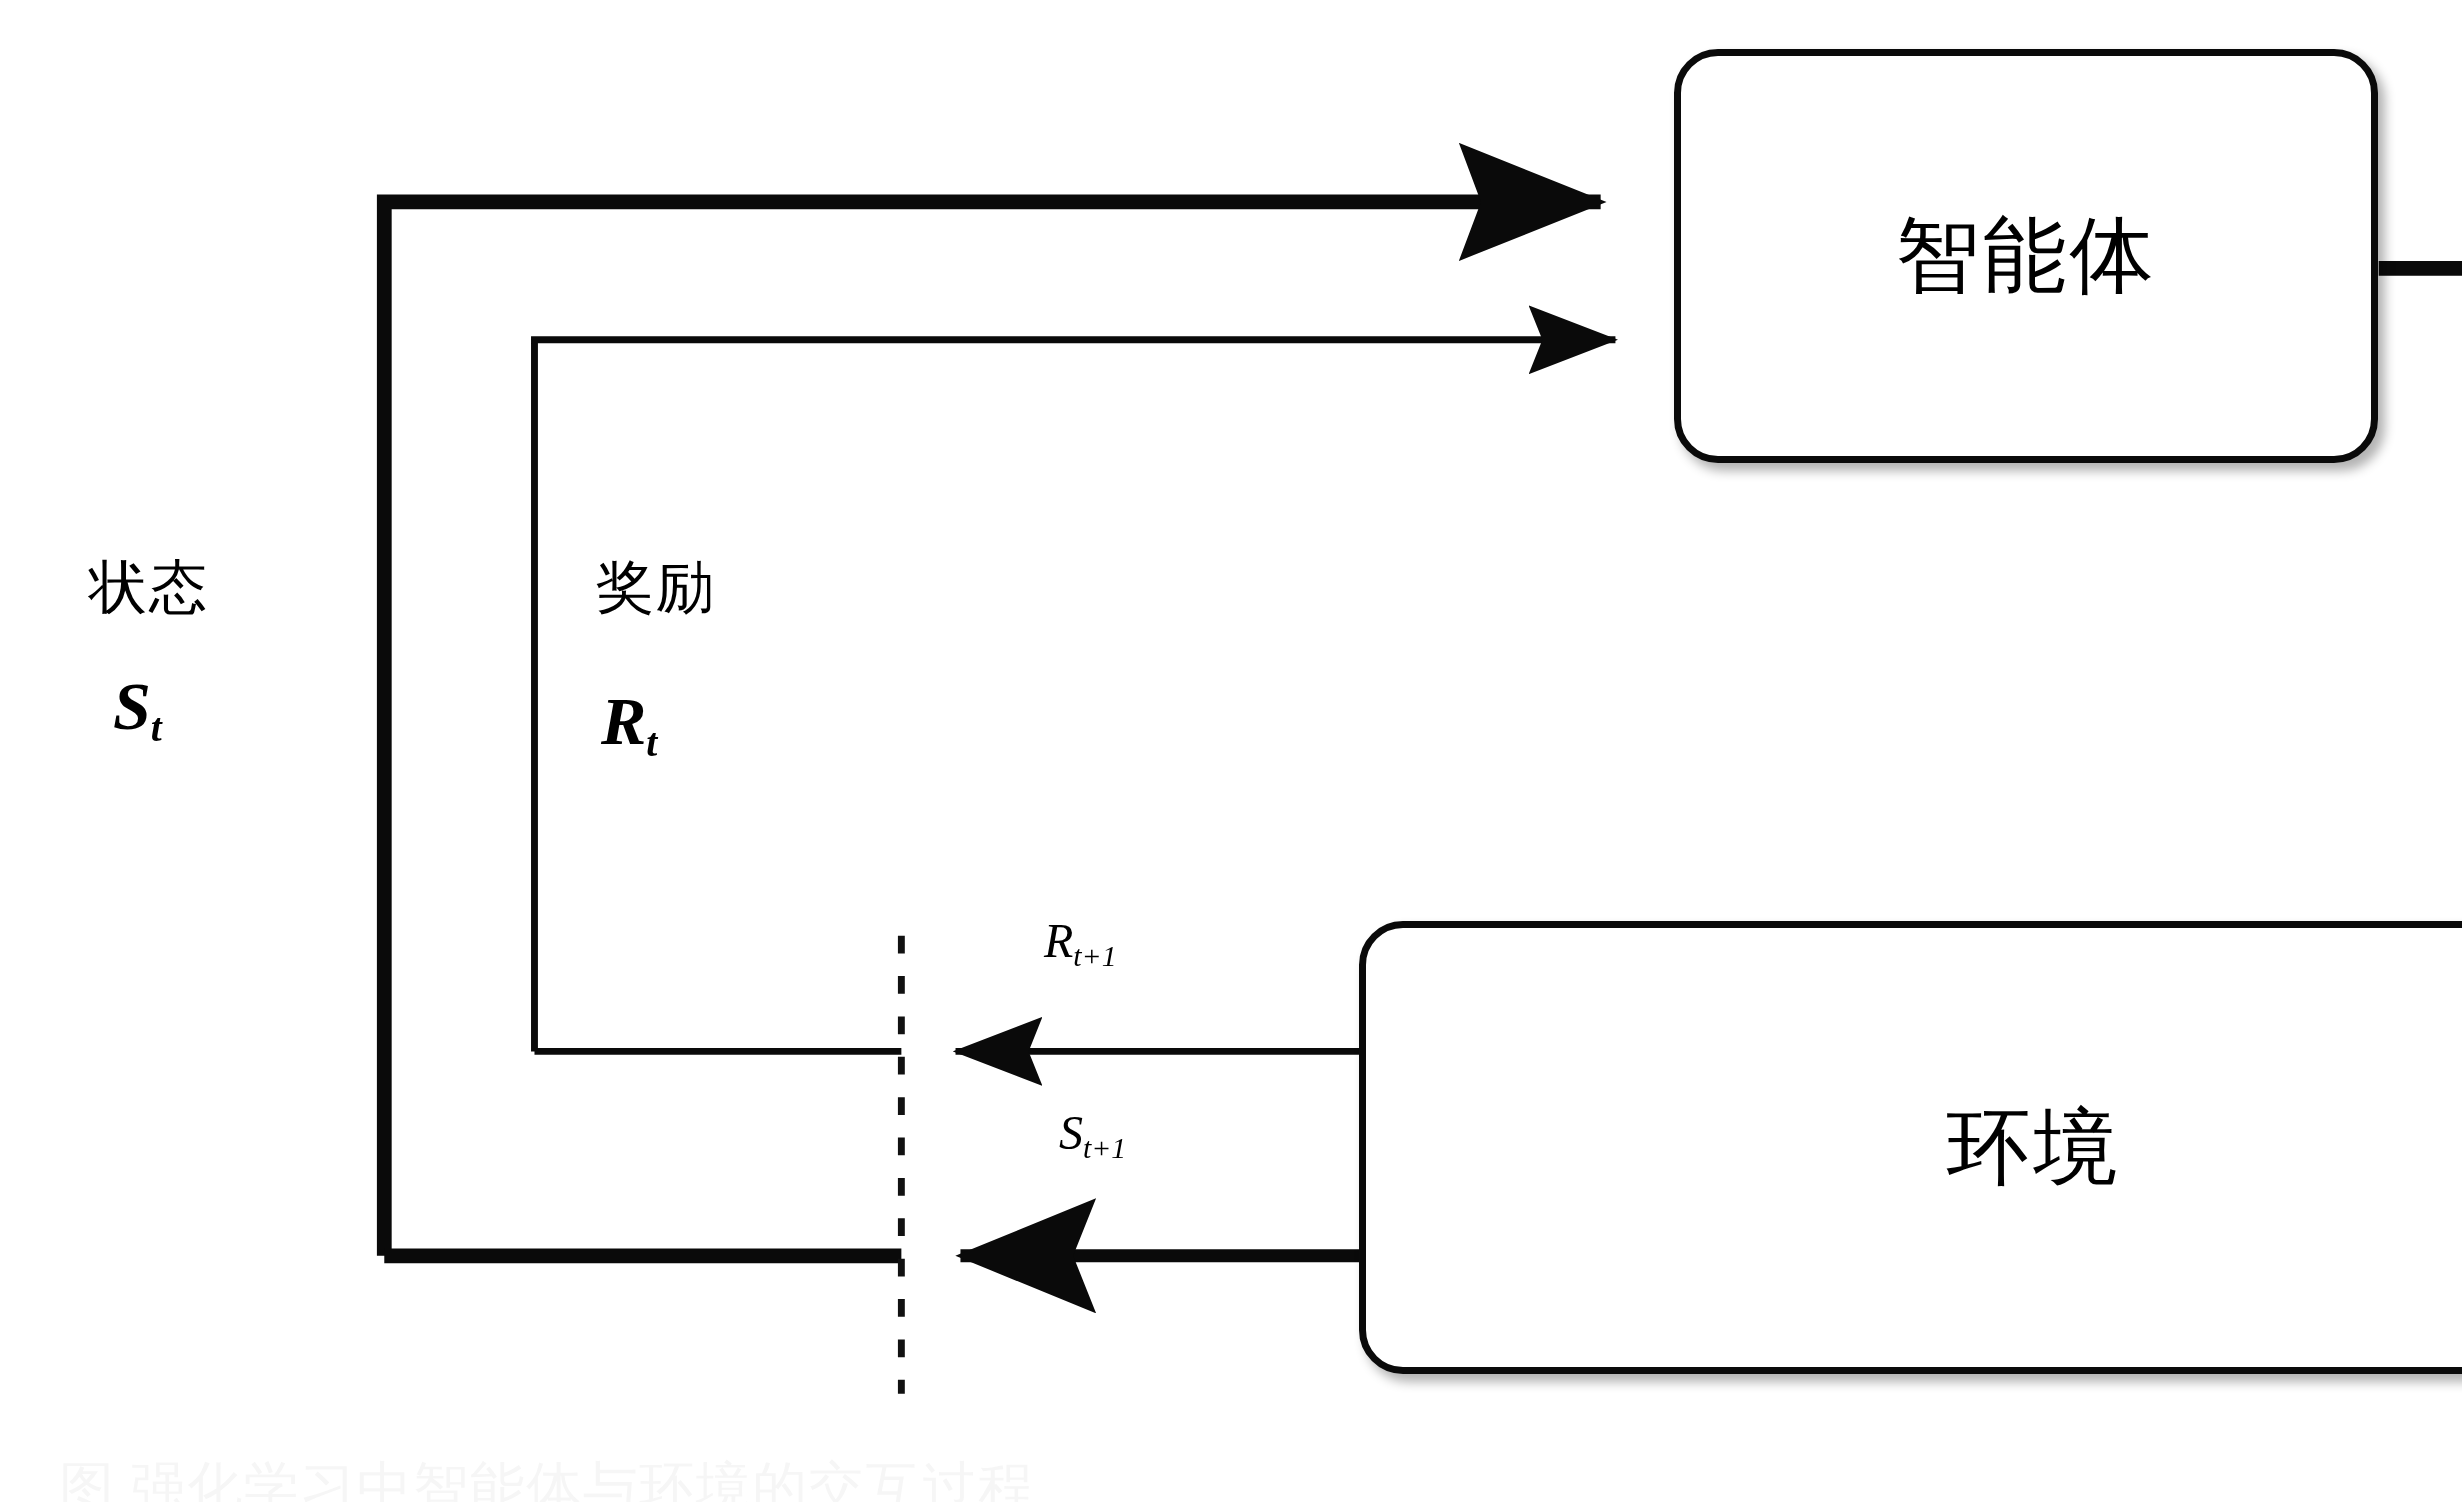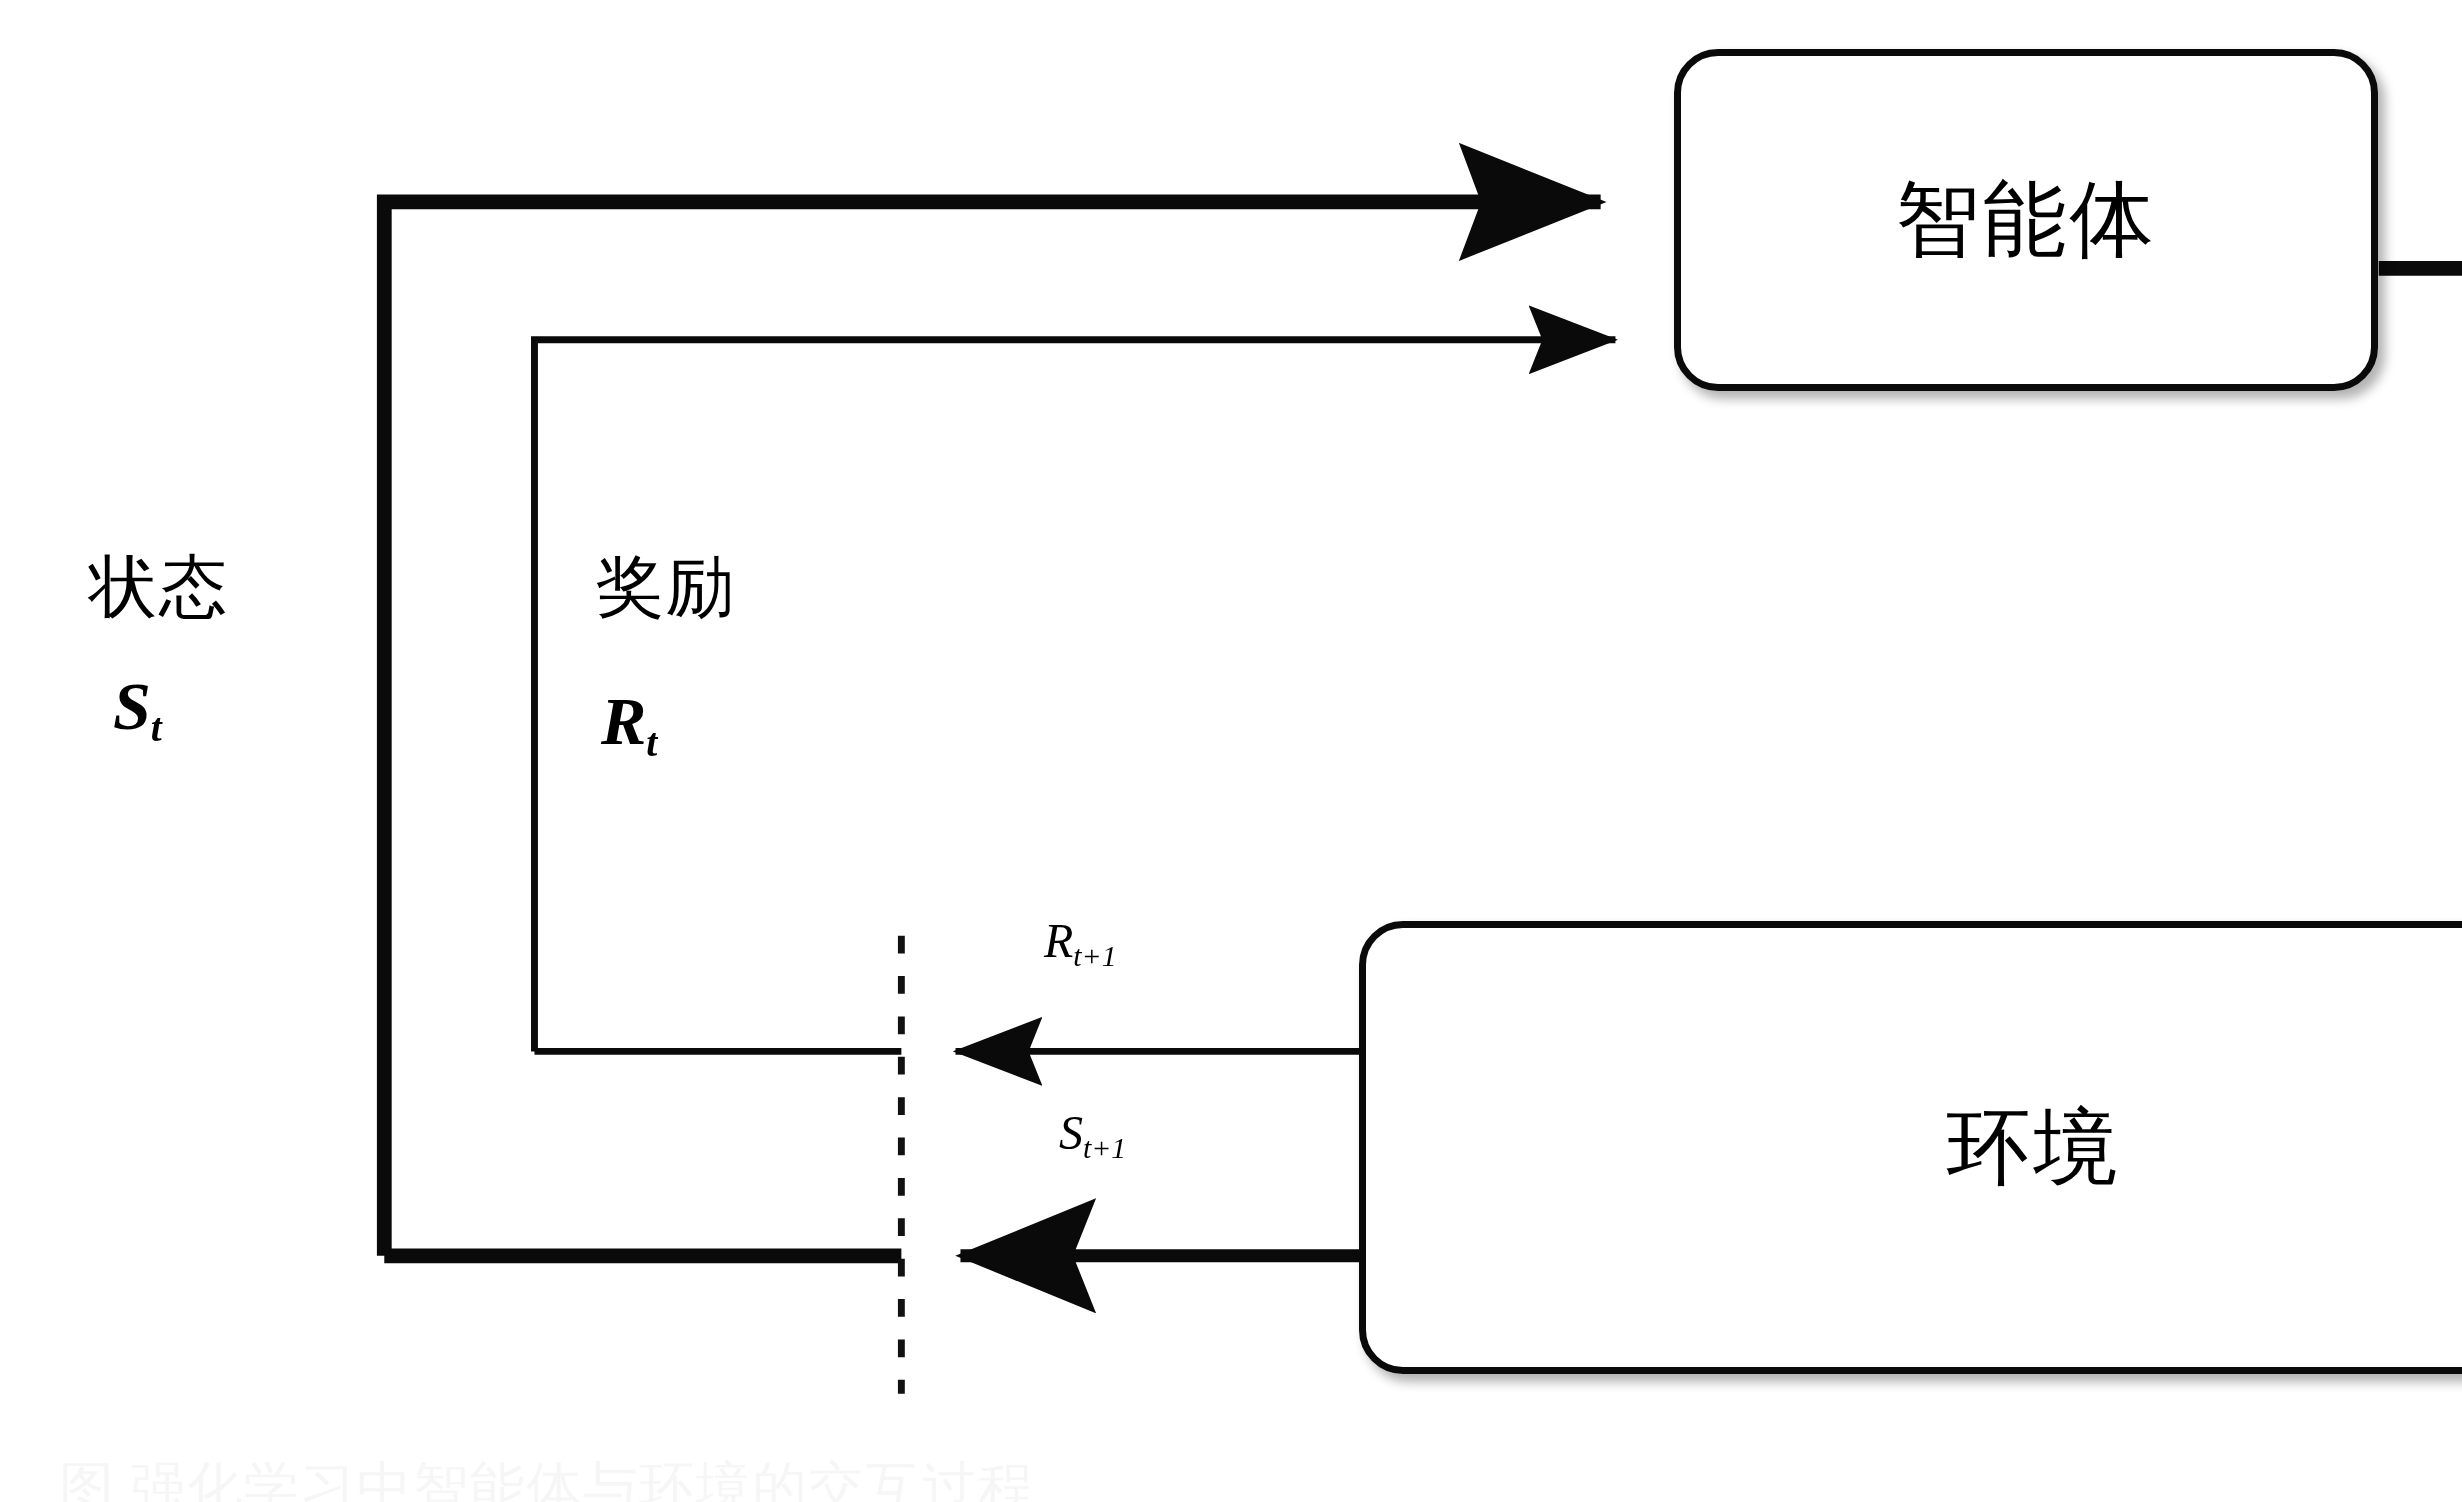--- a/index.html
+++ b/index.html
@@ -42,38 +42,38 @@
     font-size: 84px;
     line-height: 1;
     color: #000000;
     letter-spacing: 3px;
     white-space: nowrap;
   }
   #agent-box {
     left: 1674px;
     top: 49px;
     width: 704px;
-    height: 342px;
+    height: 414px;
   }
   #environment-box {
     left: 1359px;
     top: 921px;
     width: 1349px;
     height: 453px;
   }
   
   .edge-label {
     position: absolute;
     color: #000000;
     white-space: nowrap;
     line-height: 1.06;
   }
   .cjk-label {
-    font-family: Liberation Mono, monospace;
-    font-size: 68px;
+    font-family: Liberation Sans, sans-serif;
+    font-size: 58px;
     letter-spacing: 2px;
   }
   .math-label {
     font-family: "Liberation Serif", "DejaVu Serif", serif;
     font-style: italic;
     font-size: 68px;
     font-weight: 700;
   }
   .math-label .sub {
     font-size: 0.58em;

